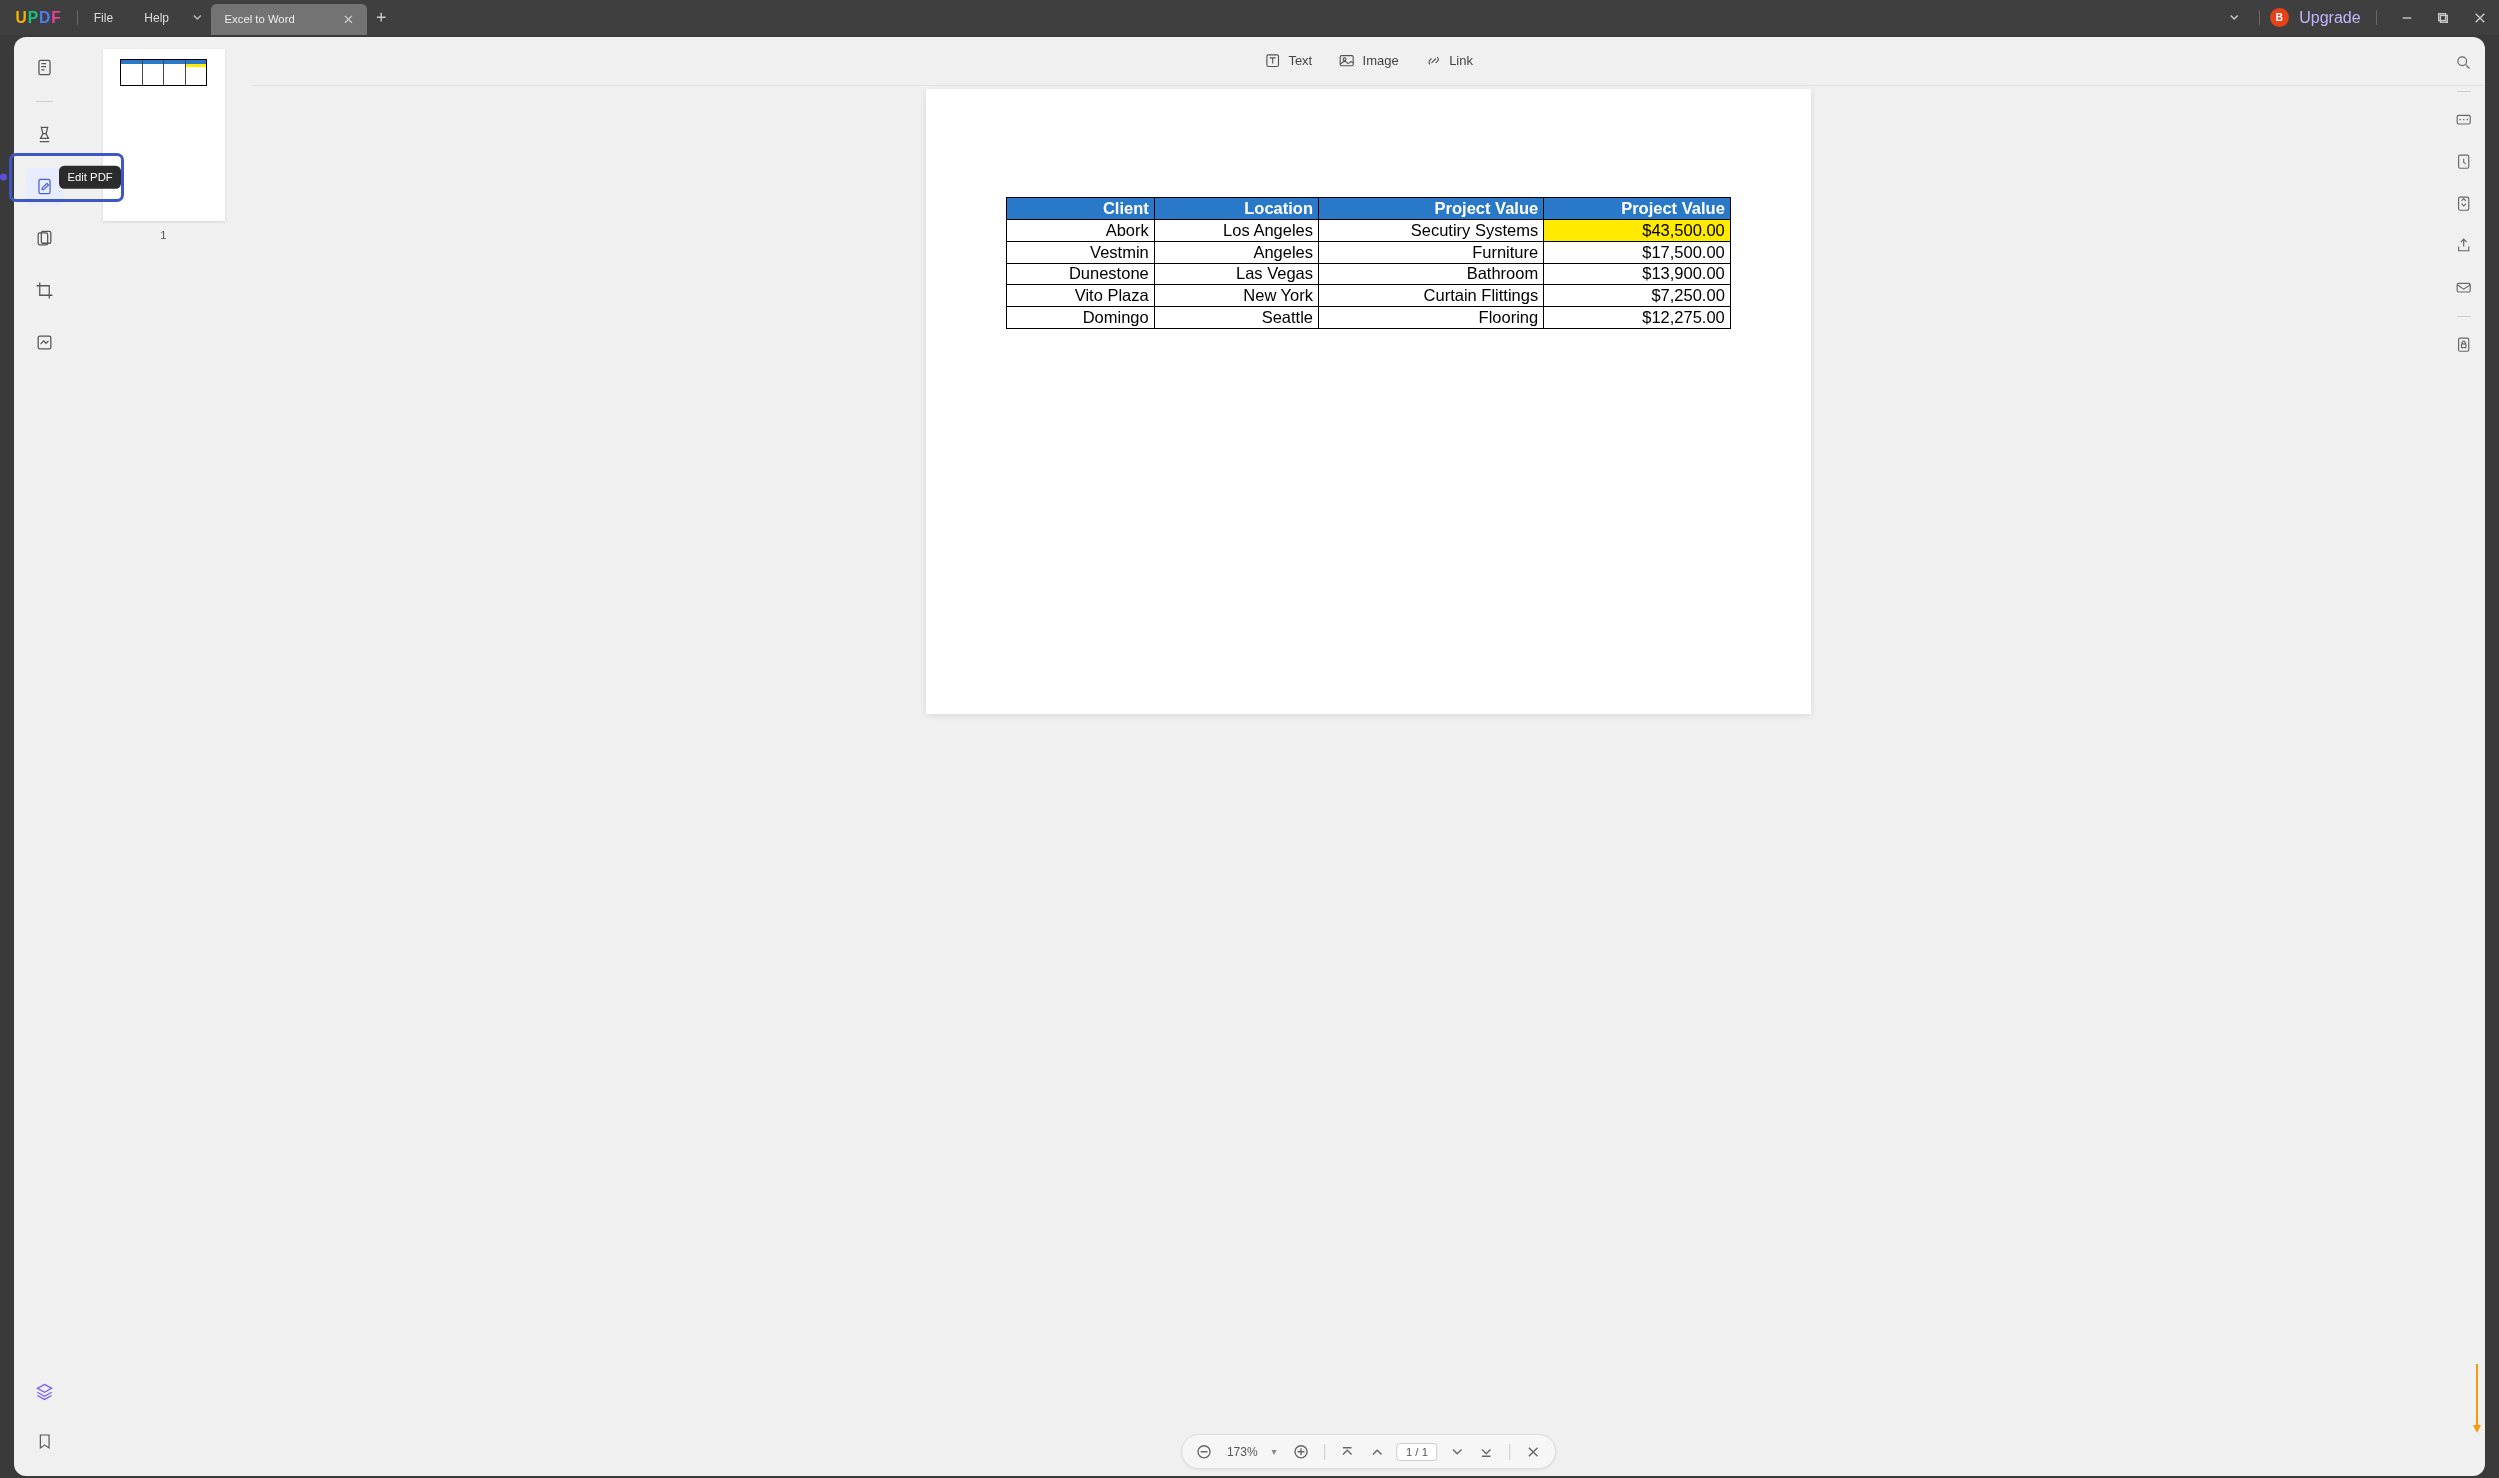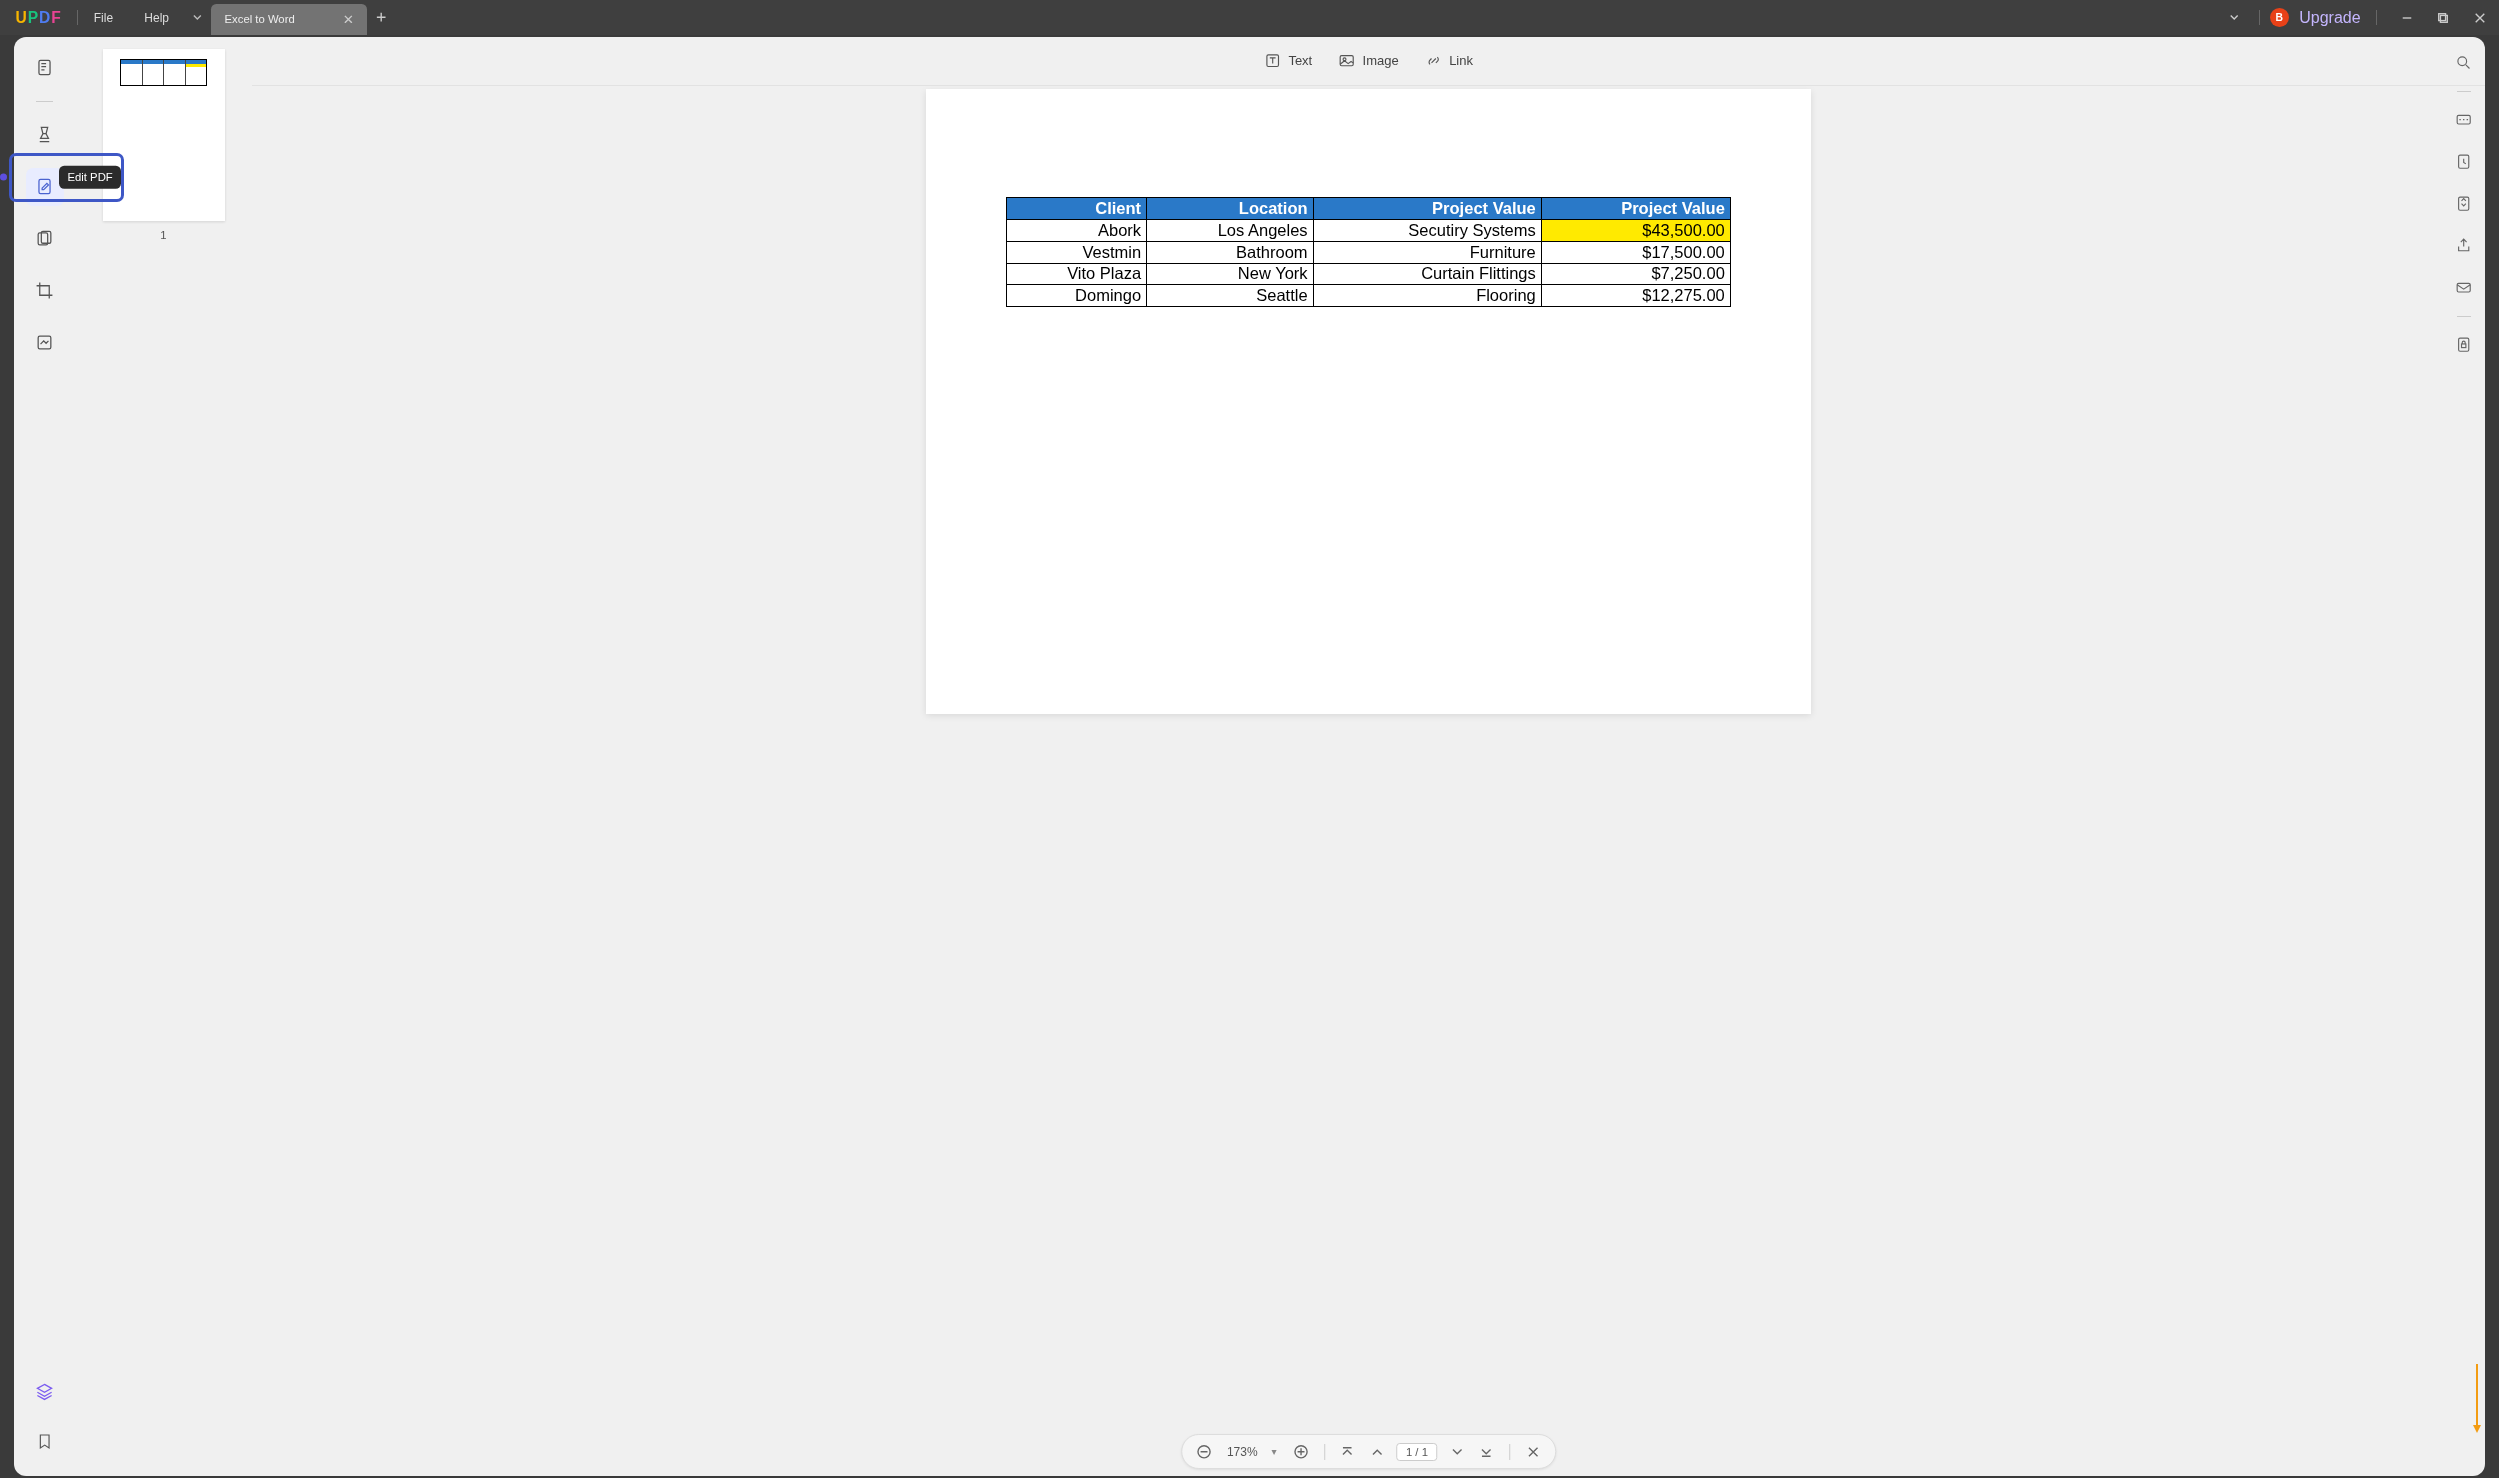--- a/index.html
+++ b/index.html
@@ -308,23 +308,29 @@
             </thead>
             <tbody id="tbody">
                 <tr>
                   <td>Abork</td>
                   <td>Los Angeles</td>
                   <td>Secutiry Systems</td>
                   <td class="hlcell">$43,500.00</td>
                 </tr>
                 <tr>
                   <td>Vestmin</td>
-                  <td>Bathroom</td>
+                  <td>Angeles</td>
                   <td>Furniture</td>
                   <td>$17,500.00</td>
+                </tr>
+                <tr>
+                  <td>Dunestone</td>
+                  <td>Las Vegas</td>
+                  <td>Bathroom</td>
+                  <td>$13,900.00</td>
                 </tr>
                 <tr>
                   <td>Vito Plaza</td>
                   <td>New York</td>
                   <td>Curtain Flittings</td>
                   <td>$7,250.00</td>
                 </tr>
                 <tr>
                   <td>Domingo</td>
                   <td>Seattle</td>

